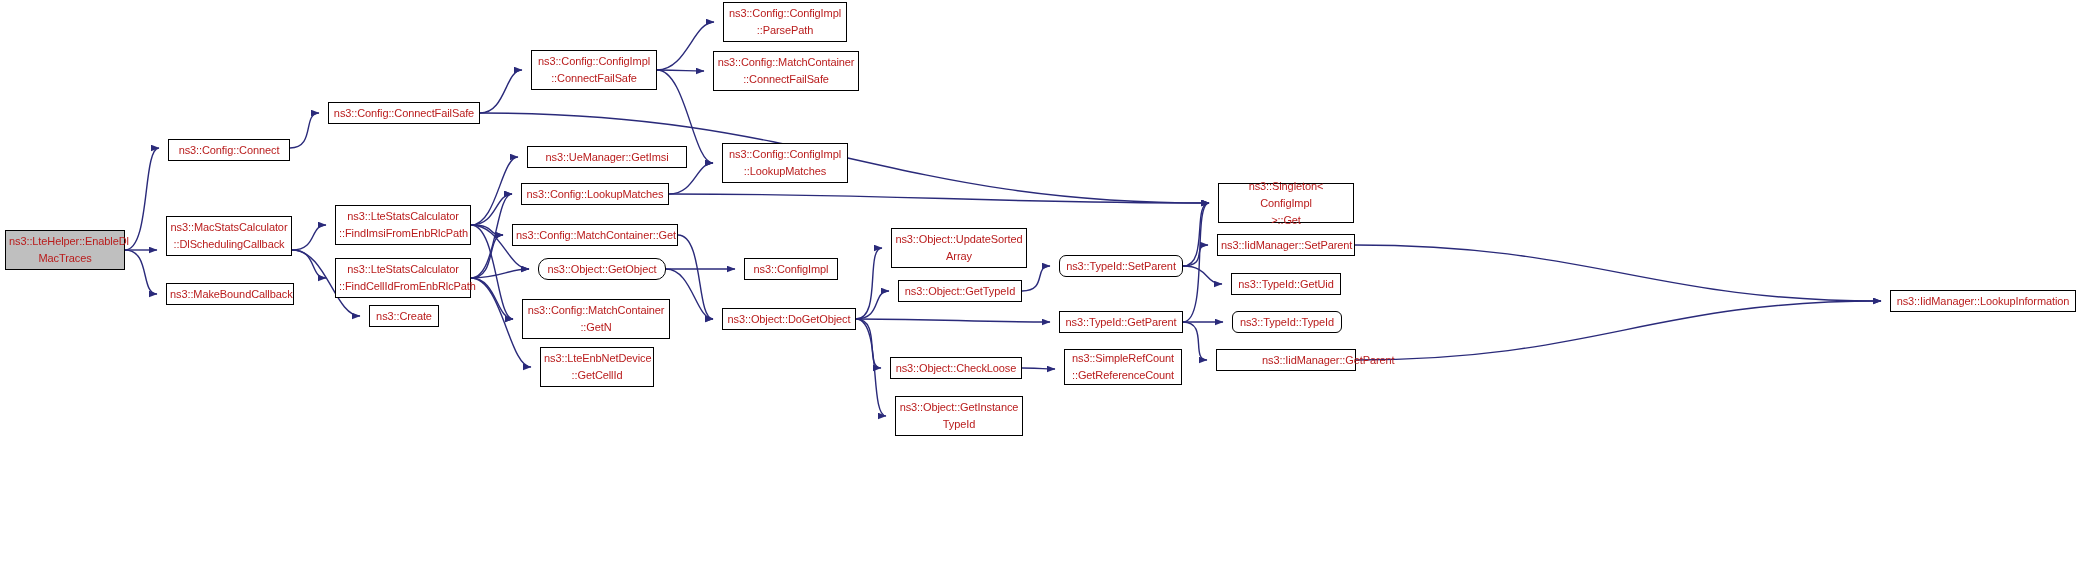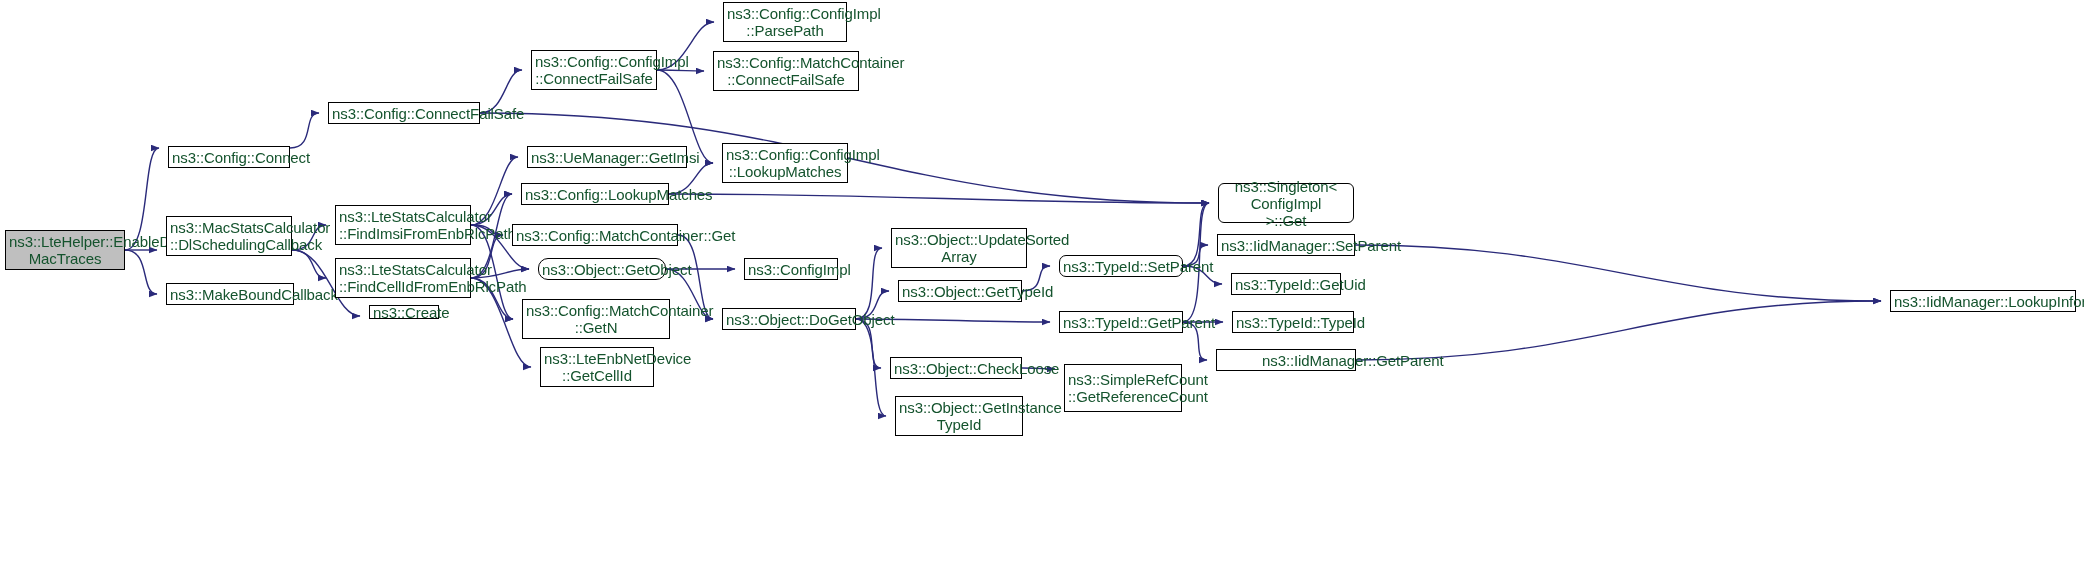--- a/index.html
+++ b/index.html
@@ -21,26 +21,26 @@
     left: 0;
     width: 2084px;
     height: 571px;
     pointer-events: none;
   }
   .node {
     position: absolute;
     box-sizing: border-box;
     border: 1px solid #000000;
     background: #ffffff;
-    color: #14532d;
+    color: #b91c1c;
     display: flex;
     align-items: center;
     justify-content: center;
     text-align: center;
-    font-size: 15px;
+    font-size: 11px;
     line-height: 17px;
     letter-spacing: -0.1px;
     white-space: pre-line;
     cursor: pointer;
   }
   .node.root {
     background: #bfbfbf;
     border: 1px solid #000000;
   }
   .node-label {
@@ -101,30 +101,30 @@
         <path d="M 1183 322 C 1209 322, 1192 203, 1209 203" fill="none" stroke="#2a2a7a" stroke-width="1.4" marker-end="url(#arrowhead)"></path>
         <path d="M 1183 322 C 1209 322, 1206 322, 1223 322" fill="none" stroke="#2a2a7a" stroke-width="1.4" marker-end="url(#arrowhead)"></path>
         <path d="M 1183 322 C 1209 322, 1190 360, 1207 360" fill="none" stroke="#2a2a7a" stroke-width="1.4" marker-end="url(#arrowhead)"></path>
         <path d="M 1355 245 C 1595.75 245, 1649.25 301, 1881 301" fill="none" stroke="#2a2a7a" stroke-width="1.4" marker-end="url(#arrowhead)"></path>
         <path d="M 1356 360 C 1596.3 360, 1649.7 301, 1881 301" fill="none" stroke="#2a2a7a" stroke-width="1.4" marker-end="url(#arrowhead)"></path>
       </g>
   </svg>
   <div id="node-layer">
       <div class="node root" style="left: 5px; top: 230px; width: 120px; height: 40px;"><span class="node-label">ns3::LteHelper::EnableDl
 MacTraces</span></div>
-      <div class="node" style="left: 168px; top: 146px; width: 122px; height: 22px;"><span class="node-label">ns3::Config::Connect</span></div>
+      <div class="node" style="left: 168px; top: 139px; width: 122px; height: 22px;"><span class="node-label">ns3::Config::Connect</span></div>
       <div class="node" style="left: 166px; top: 216px; width: 126px; height: 40px;"><span class="node-label">ns3::MacStatsCalculator
 ::DlSchedulingCallback</span></div>
       <div class="node" style="left: 166px; top: 283px; width: 128px; height: 22px;"><span class="node-label">ns3::MakeBoundCallback</span></div>
       <div class="node" style="left: 328px; top: 102px; width: 152px; height: 22px;"><span class="node-label">ns3::Config::ConnectFailSafe</span></div>
       <div class="node" style="left: 335px; top: 205px; width: 136px; height: 40px;"><span class="node-label">ns3::LteStatsCalculator
 ::FindImsiFromEnbRlcPath</span></div>
       <div class="node" style="left: 335px; top: 258px; width: 136px; height: 40px;"><span class="node-label">ns3::LteStatsCalculator
 ::FindCellIdFromEnbRlcPath</span></div>
-      <div class="node" style="left: 369px; top: 305px; width: 70px; height: 14px;"><span class="node-label">ns3::Create</span></div>
+      <div class="node" style="left: 369px; top: 305px; width: 70px; height: 22px;"><span class="node-label">ns3::Create</span></div>
       <div class="node" style="left: 531px; top: 50px; width: 126px; height: 40px;"><span class="node-label">ns3::Config::ConfigImpl
 ::ConnectFailSafe</span></div>
       <div class="node" style="left: 527px; top: 146px; width: 160px; height: 22px;"><span class="node-label">ns3::UeManager::GetImsi</span></div>
       <div class="node" style="left: 521px; top: 183px; width: 148px; height: 22px;"><span class="node-label">ns3::Config::LookupMatches</span></div>
       <div class="node" style="left: 512px; top: 224px; width: 166px; height: 22px;"><span class="node-label">ns3::Config::MatchContainer::Get</span></div>
       <div class="node" style="left: 538px; top: 258px; width: 128px; height: 22px; border-radius: 10px;"><span class="node-label">ns3::Object::GetObject</span></div>
       <div class="node" style="left: 522px; top: 299px; width: 148px; height: 40px;"><span class="node-label">ns3::Config::MatchContainer
 ::GetN</span></div>
       <div class="node" style="left: 540px; top: 347px; width: 114px; height: 40px;"><span class="node-label">ns3::LteEnbNetDevice
 ::GetCellId</span></div>
@@ -137,23 +137,23 @@
       <div class="node" style="left: 744px; top: 258px; width: 94px; height: 22px;"><span class="node-label">ns3::ConfigImpl</span></div>
       <div class="node" style="left: 722px; top: 308px; width: 134px; height: 22px;"><span class="node-label">ns3::Object::DoGetObject</span></div>
       <div class="node" style="left: 891px; top: 228px; width: 136px; height: 40px; text-align: center;"><span class="node-label">ns3::Object::UpdateSorted
 Array</span></div>
       <div class="node" style="left: 898px; top: 280px; width: 124px; height: 22px;"><span class="node-label">ns3::Object::GetTypeId</span></div>
       <div class="node" style="left: 890px; top: 357px; width: 132px; height: 22px;"><span class="node-label">ns3::Object::CheckLoose</span></div>
       <div class="node" style="left: 895px; top: 396px; width: 128px; height: 40px;"><span class="node-label">ns3::Object::GetInstance
 TypeId</span></div>
       <div class="node" style="left: 1059px; top: 255px; width: 124px; height: 22px; border-radius: 7px;"><span class="node-label">ns3::TypeId::SetParent</span></div>
       <div class="node" style="left: 1059px; top: 311px; width: 124px; height: 22px;"><span class="node-label">ns3::TypeId::GetParent</span></div>
-      <div class="node" style="left: 1064px; top: 364px; width: 118px; height: 48px;"><span class="node-label">ns3::SimpleRefCount
+      <div class="node" style="left: 1064px; top: 349px; width: 118px; height: 36px;"><span class="node-label">ns3::SimpleRefCount
 ::GetReferenceCount</span></div>
-      <div class="node" style="left: 1218px; top: 183px; width: 136px; height: 40px; border-radius: 6px;"><span class="node-label">ns3::Singleton&lt; ConfigImpl
+      <div class="node" style="left: 1218px; top: 183px; width: 136px; height: 40px;"><span class="node-label">ns3::Singleton&lt; ConfigImpl
 &gt;::Get</span></div>
       <div class="node" style="left: 1217px; top: 234px; width: 138px; height: 22px;"><span class="node-label">ns3::IidManager::SetParent</span></div>
       <div class="node" style="left: 1231px; top: 273px; width: 110px; height: 22px;"><span class="node-label">ns3::TypeId::GetUid</span></div>
-      <div class="node" style="left: 1232px; top: 311px; width: 122px; height: 22px;"><span class="node-label">ns3::TypeId::TypeId</span></div>
+      <div class="node" style="left: 1232px; top: 311px; width: 110px; height: 22px; border-radius: 6px;"><span class="node-label">ns3::TypeId::TypeId</span></div>
       <div class="node" style="left: 1216px; top: 349px; width: 140px; height: 22px; padding-left: 42px;"><span class="node-label">ns3::IidManager::GetParent</span></div>
       <div class="node" style="left: 1890px; top: 290px; width: 186px; height: 22px;"><span class="node-label">ns3::IidManager::LookupInformation</span></div>
     </div>
 </div>
 
 </body></html>

